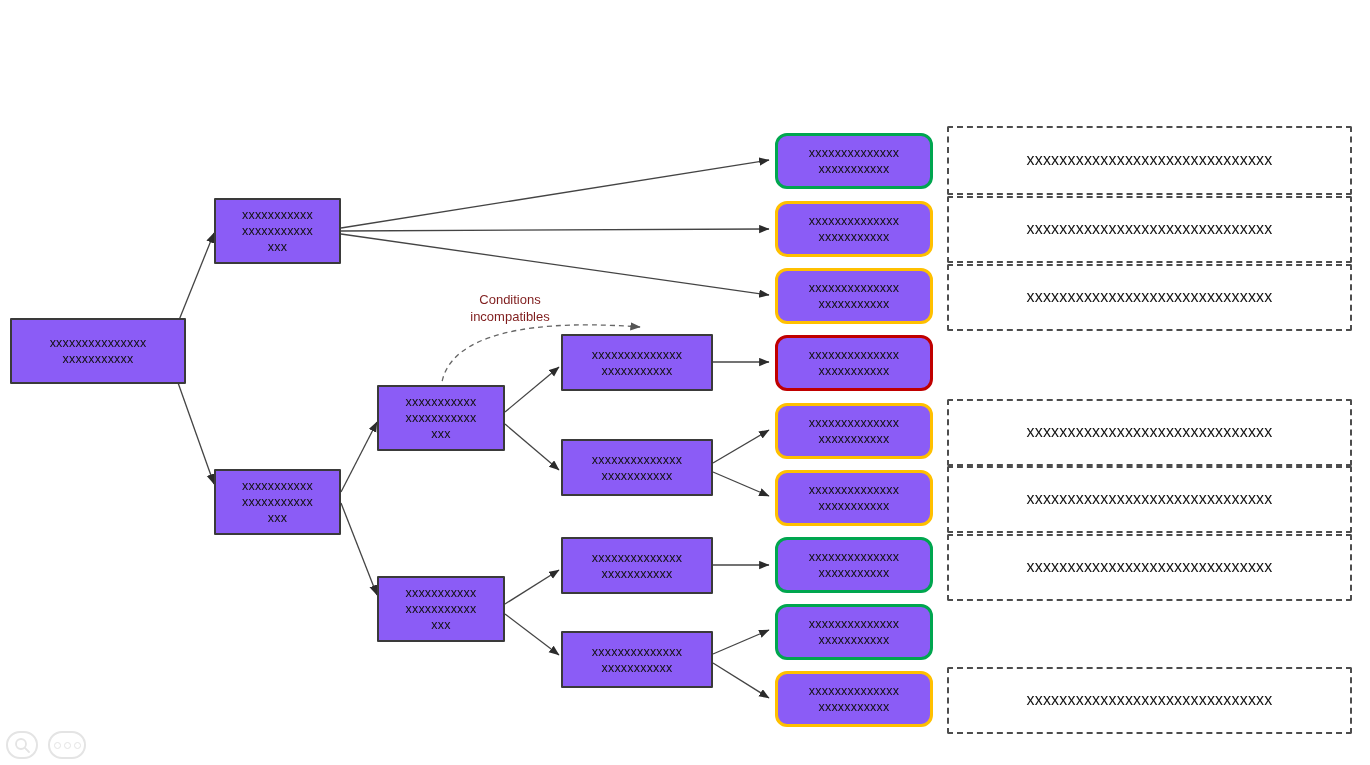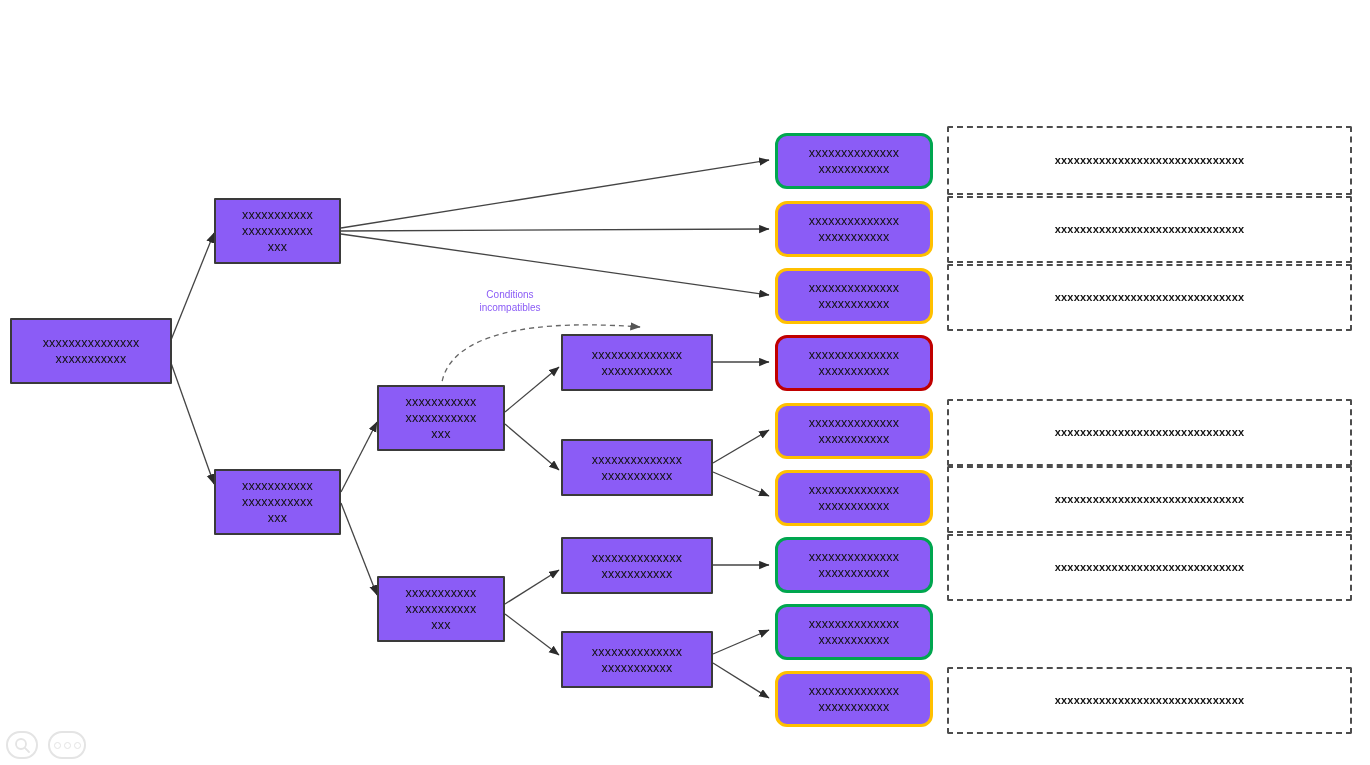--- a/index.html
+++ b/index.html
@@ -58,30 +58,29 @@
     font-size: 12.5px;
   }
   .node.round.green  { border-color: #00a64f; }
   .node.round.amber  { border-color: #ffc000; }
   .node.round.red    { border-color: #c00000; }
 
   
   .node.dashed {
     border: 2px dashed #4d4d4d;
     border-radius: 2px;
-    font-size: 11px;
+    font-size: 16px;
     background: transparent;
-    font-weight: bold;
   }
 
   
   .edge-label {
     position: absolute;
-    font-size: 10px;
-    color: #8b5cf6;
+    font-size: 13px;
+    color: #7f1d1d;
     text-align: center;
     line-height: 1.3;
     white-space: pre-line;
   }
 
   
   .tool-chip {
     position: absolute;
     box-sizing: border-box;
     border: 2px solid #e4e4e4;
@@ -154,21 +153,21 @@
     </g>
 
     <path d="M441,390 C443,343 505,317 640,327" stroke="#666666" stroke-width="1.3" fill="none" stroke-dasharray="5,4" marker-end="url(#ahd)" marker-start="url(#ahd-start)"></path>
   </svg>
 
   <div class="edge-label" style="left:434px; top:275px; width:152px;">
     <span class="txt">Conditions
 incompatibles</span>
   </div>
 
-  <div class="node rect" style="left:10px; top:318px; width:162px; height:66px;">
+  <div class="node rect" style="left:10px; top:318px; width:176px; height:66px;">
     <span class="txt">xxxxxxxxxxxxxxx
 xxxxxxxxxxx</span>
   </div>
 
   <div class="node rect" style="left:214px; top:198px; width:127px; height:66px;">
     <span class="txt">xxxxxxxxxxx
 xxxxxxxxxxx
 xxx</span>
   </div>
   <div class="node rect" style="left:214px; top:469px; width:127px; height:66px;">

